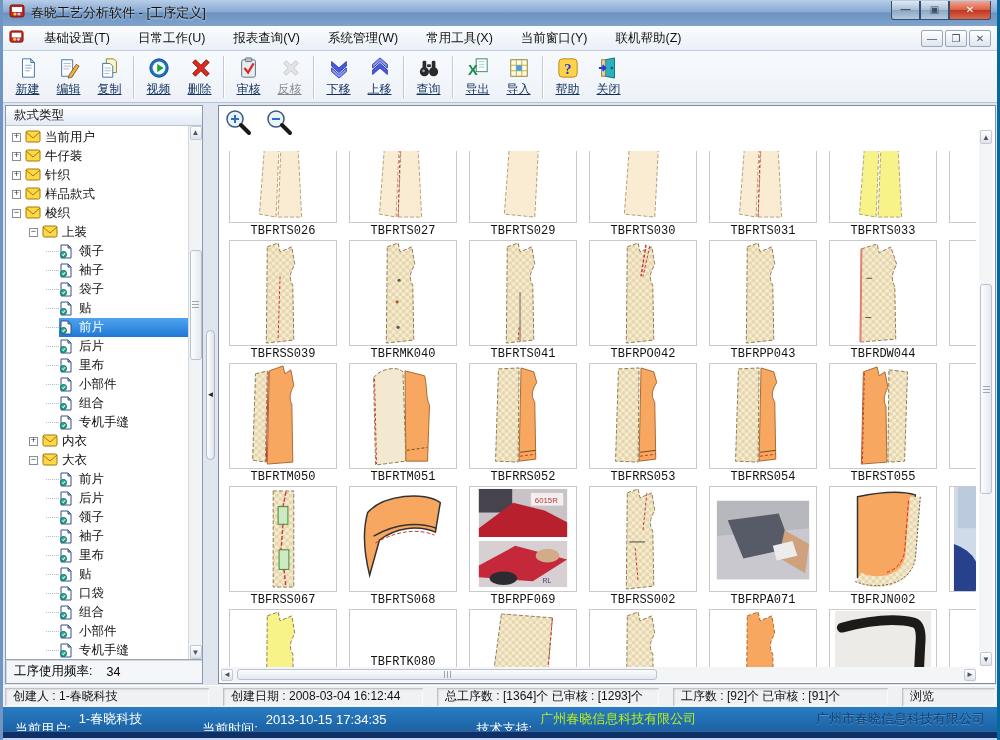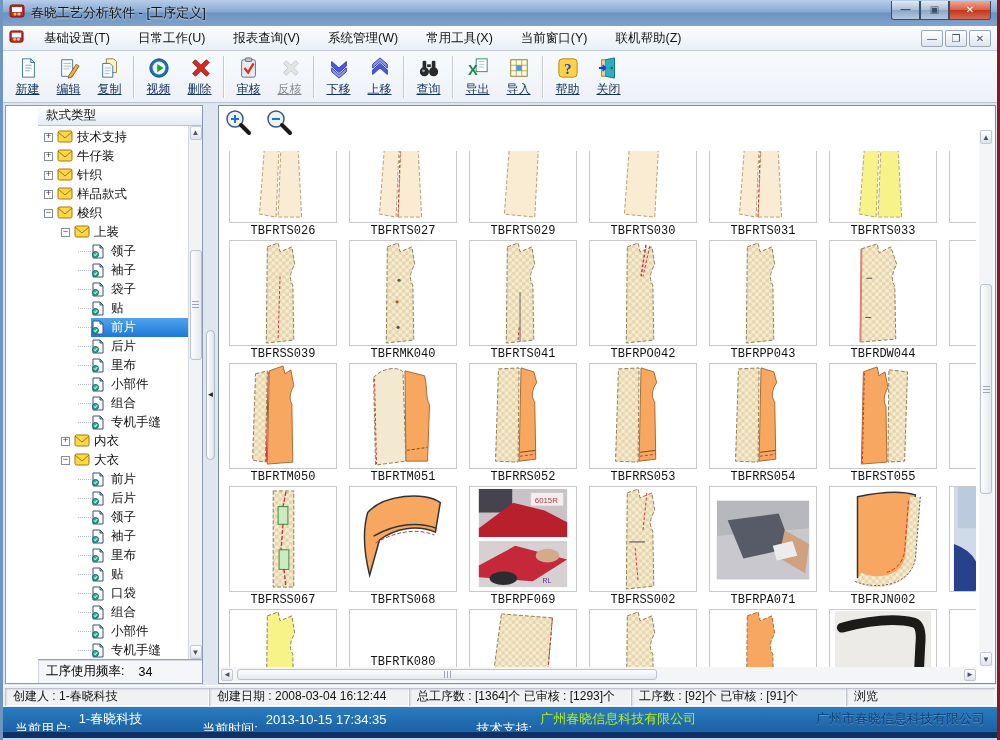--- a/index.html
+++ b/index.html
@@ -1,18 +1,18 @@
 <!DOCTYPE html>
 <html><head>
 <meta charset="utf-8">
 <style>
   * { margin:0; padding:0; box-sizing:border-box; }
   html,body { width:1000px; height:740px; overflow:hidden; font-family:"Liberation Sans","DejaVu Sans",sans-serif; }
   .win { position:relative; width:1000px; height:740px; background:#dfe6ef; display:flex; flex-direction:column;
-         border-left:3px solid #6f96c2; border-right:3px solid #7f1d1d;justify-content:space-between; }
+         border-left:3px solid #6f96c2; border-right:3px solid #0369a1;justify-content:space-between; }
 
   
   .titlebar { height:26px; background:linear-gradient(#b7cde8,#87aad1 45%,#6c93c1 50%,#7fa3cc); display:flex; align-items:center; padding:0 6px; flex:0 0 auto; }
   .title-text { font-size:13px; color:#111; margin-left:6px; text-shadow:0 1px 2px rgba(255,255,255,.7); }
   .winbtns { margin-left:auto; display:flex; margin-top:-6px; }
   .wb { width:29px; height:19px; border:1px solid #34506e; border-top:none; display:flex; align-items:center; justify-content:center;
         font-size:10px; color:#fff; background:linear-gradient(#dfe9f3,#a9bed6 50%,#8ba6c4 50%,#b4c8dd); }
   .wb .g { color:#3a4f66; font-weight:bold; }
   .wb.min { border-radius:0 0 0 3px; }
   .wb.close { width:42px; background:linear-gradient(#f2a692,#d95f43 50%,#c0341c 50%,#d96a50); border-radius:0 0 3px 0; }
@@ -30,21 +30,21 @@
   .tbtn { width:41px; height:48px; display:flex; flex-direction:column; align-items:center; justify-content:center; gap:1px; }
   .tbtn .ic { width:24px; height:24px; display:flex; align-items:center; justify-content:center; }
   .tbtn .lb { font-size:12px; color:#11315e;text-decoration:underline; }
   .tbtn.disabled { opacity:.55; filter:grayscale(1); }
   .tsep { width:2px; height:42px; margin:0 3px; border-left:1px solid #c2c9d4; border-right:1px solid #ffffff; }
 
   
   .main { flex:1 1 auto; display:flex; padding:2px 1px 1px 2px; min-height:0; }
 
   
-  .leftpanel { width:198px; background:#fff; border:1px solid #8a9ab0; display:flex; flex-direction:column;padding-left:32px; }
+  .leftpanel { width:198px; background:#fff; border:1px solid #8a9ab0; display:flex; flex-direction:column; }
   .tree-header { height:20px; background:linear-gradient(#ffffff,#e3ebf5); border-bottom:1px solid #b9c4d2; font-size:12.5px; color:#111; display:flex; align-items:center; padding:0 8px; }
   .tree-wrap { flex:1 1 auto; display:flex; min-height:0; }
   .tree { flex:1 1 auto; overflow:hidden; padding-top:2px; }
   .trow { height:19px; display:flex; align-items:center; font-size:12.5px; color:#111; white-space:nowrap; }
   .tind { flex:0 0 auto; }
   .texp { flex:0 0 auto; width:9px; height:9px; border:1px solid #848f9c; background:#fff; font-size:9px; line-height:7px; text-align:center; color:#333; margin-right:4px; font-family:"Liberation Mono",monospace; }
   .tdash { flex:0 0 auto; width:13px; border-top:1px dotted #b5bcc6; margin-right:0; }
   .ticon { flex:0 0 auto; width:17px; height:15px; margin-right:3px; }
   .ttail { display:flex; align-items:center; flex:1 1 auto; height:19px; }
   .ttail.sel { background:linear-gradient(#4fa3ef,#1f78d4); color:#fff; }
@@ -74,21 +74,21 @@
   .cell { width:108px; flex:0 0 auto; }
   .imgbox { height:106px; border:1px solid #c9c9c9; background:#fff; position:relative; overflow:hidden; }
   .imgbox .ctext { position:absolute; inset:0; display:flex; align-items:center; justify-content:center; font-family:"Liberation Mono","DejaVu Sans Mono",monospace; font-size:12px; color:#111; }
   .clabel { height:16px; text-align:center; font-family:"Liberation Mono","DejaVu Sans Mono",monospace; font-size:12px; color:#111; padding-top:1px; }
   .grid-vscroll { position:absolute; right:2px; top:24px; bottom:17px; width:14px; background:#f4f5f7; display:flex; flex-direction:column; align-items:center; }
   .grid-hscroll { position:absolute; left:2px; right:19px; bottom:1px; height:15px; background:#f4f5f7; display:flex; align-items:center; }
   .hthumb { height:11px; background:linear-gradient(#fdfdfe,#e4e8ee); border:1px solid #b9c2cf; border-radius:3px; display:flex; align-items:center; justify-content:center; gap:2px; }
   .hthumb i { display:block; height:7px; border-left:1px solid #9aa6b6; }
 
   
-  .statusbar { height:22px; background:#f0f1f3; border-top:1px solid #fff; display:flex; align-items:center; padding:1px 2px; gap:0; flex:0 0 auto; }
+  .statusbar { height:22px; background:#f0f1f3; border-top:1px solid #fff; display:flex; align-items:center; padding:1px 2px; gap:14px; flex:0 0 auto; }
   .spanel { height:18px; display:flex; align-items:center; font-size:12px; color:#111; padding:0 8px; box-shadow:inset 1px 1px 2px rgba(120,130,145,.55), inset -1px -1px 0 #ffffff; white-space:nowrap; overflow:hidden; }
   .bottombar { height:24px; background:linear-gradient(#2a7cc2,#1b62a4); display:flex; align-items:center; font-size:13px; color:#fff; padding:0 12px; flex:0 0 auto; white-space:nowrap; }
   .bottombar .lbl { margin-right:8px;margin-top:19px; }
   .bottombar .grn { color:#b8f01e; }
   .bottombar .company { margin-left:auto; color:#0c3e70; text-shadow:0 1px 0 rgba(160,190,220,.5); }
   .winframe-bottom { height:9px; background:linear-gradient(#0e3a70,#0a2550 60%,#béd); background:#0d3166; border-top:1px solid #35639c; box-shadow:inset 0 -2px 0 #c6d4ec; flex:0 0 auto; }
 </style>
 </head>
 <body>
 
@@ -306,21 +306,21 @@
       <div class="tree-wrap">
         <div class="tree" id="tree">
             <div class="trow">
               <span class="tind" style="width: 6px;"></span>
               <span class="texp">+</span>
               <span class="ttail">
                 <span class="ticon"><svg width="16" height="13" viewBox="0 0 16 13">
                     <rect x="1" y="1" width="14" height="11" rx="1.5" fill="#ffd84a" stroke="#a07808"></rect>
                     <path d="M1,2 L8,8 L15,2" fill="none" stroke="#a07808"></path>
                   </svg></span>
-                <span class="tlabel">技术支持</span>
+                <span class="tlabel">当前用户</span>
               </span>
             </div>
             <div class="trow">
               <span class="tind" style="width: 6px;"></span>
               <span class="texp">+</span>
               <span class="ttail">
                 <span class="ticon"><svg width="16" height="13" viewBox="0 0 16 13">
                     <rect x="1" y="1" width="14" height="11" rx="1.5" fill="#ffd84a" stroke="#a07808"></rect>
                     <path d="M1,2 L8,8 L15,2" fill="none" stroke="#a07808"></path>
                   </svg></span>

